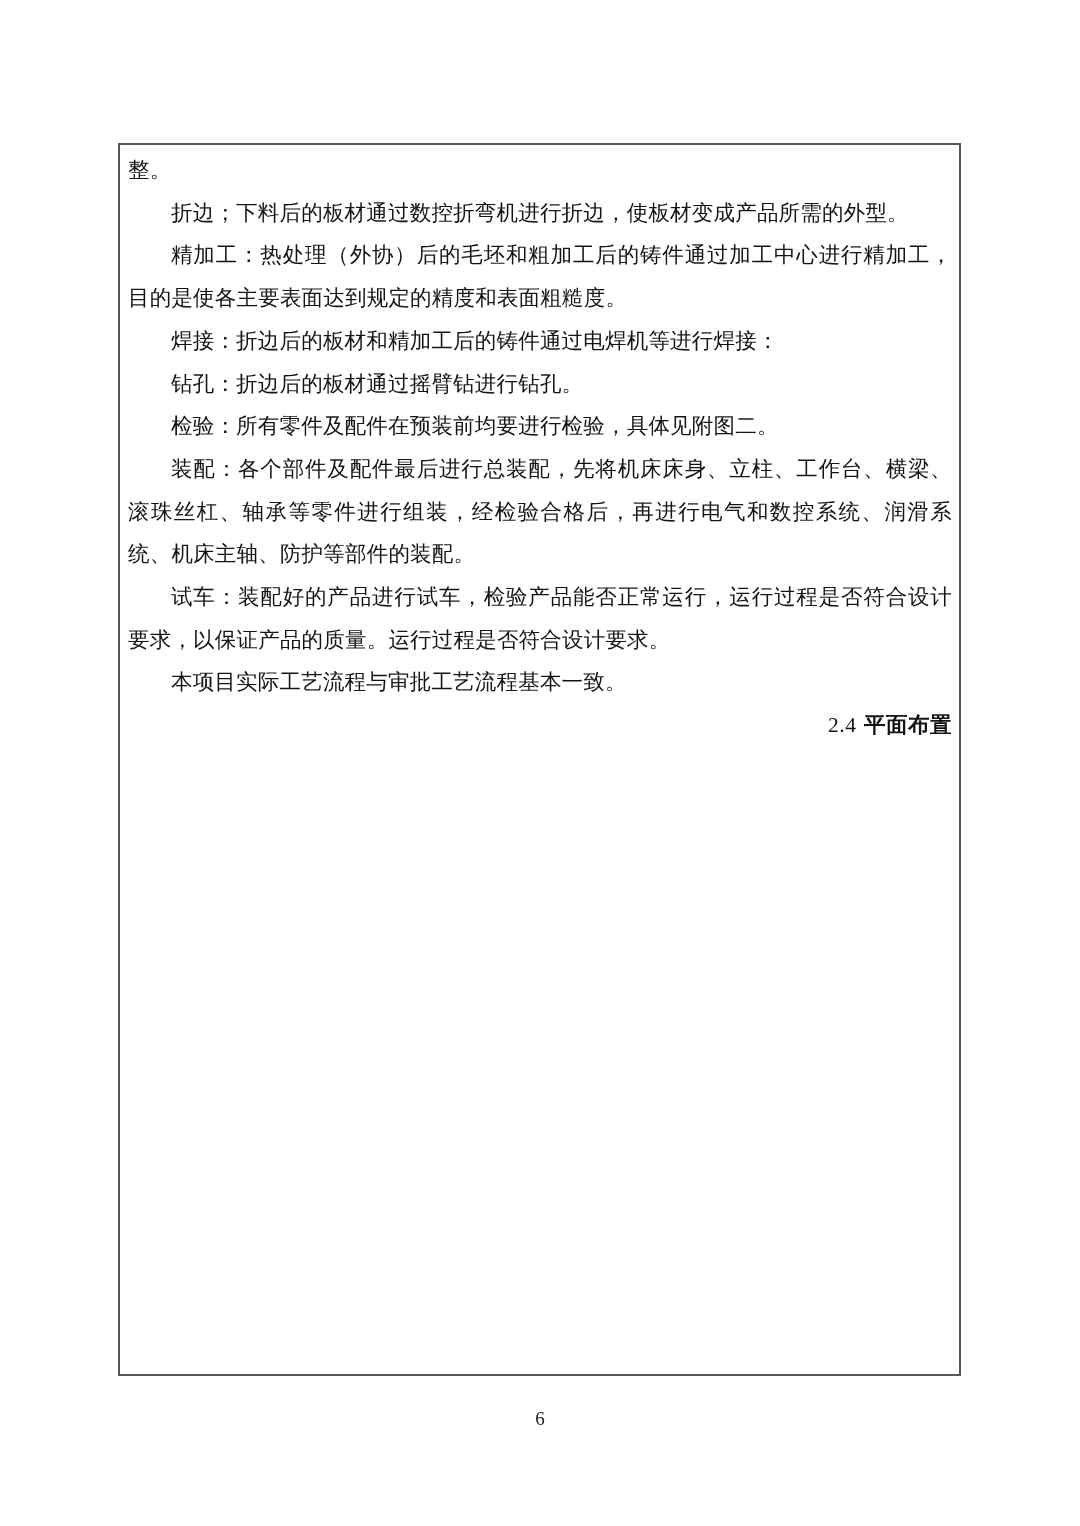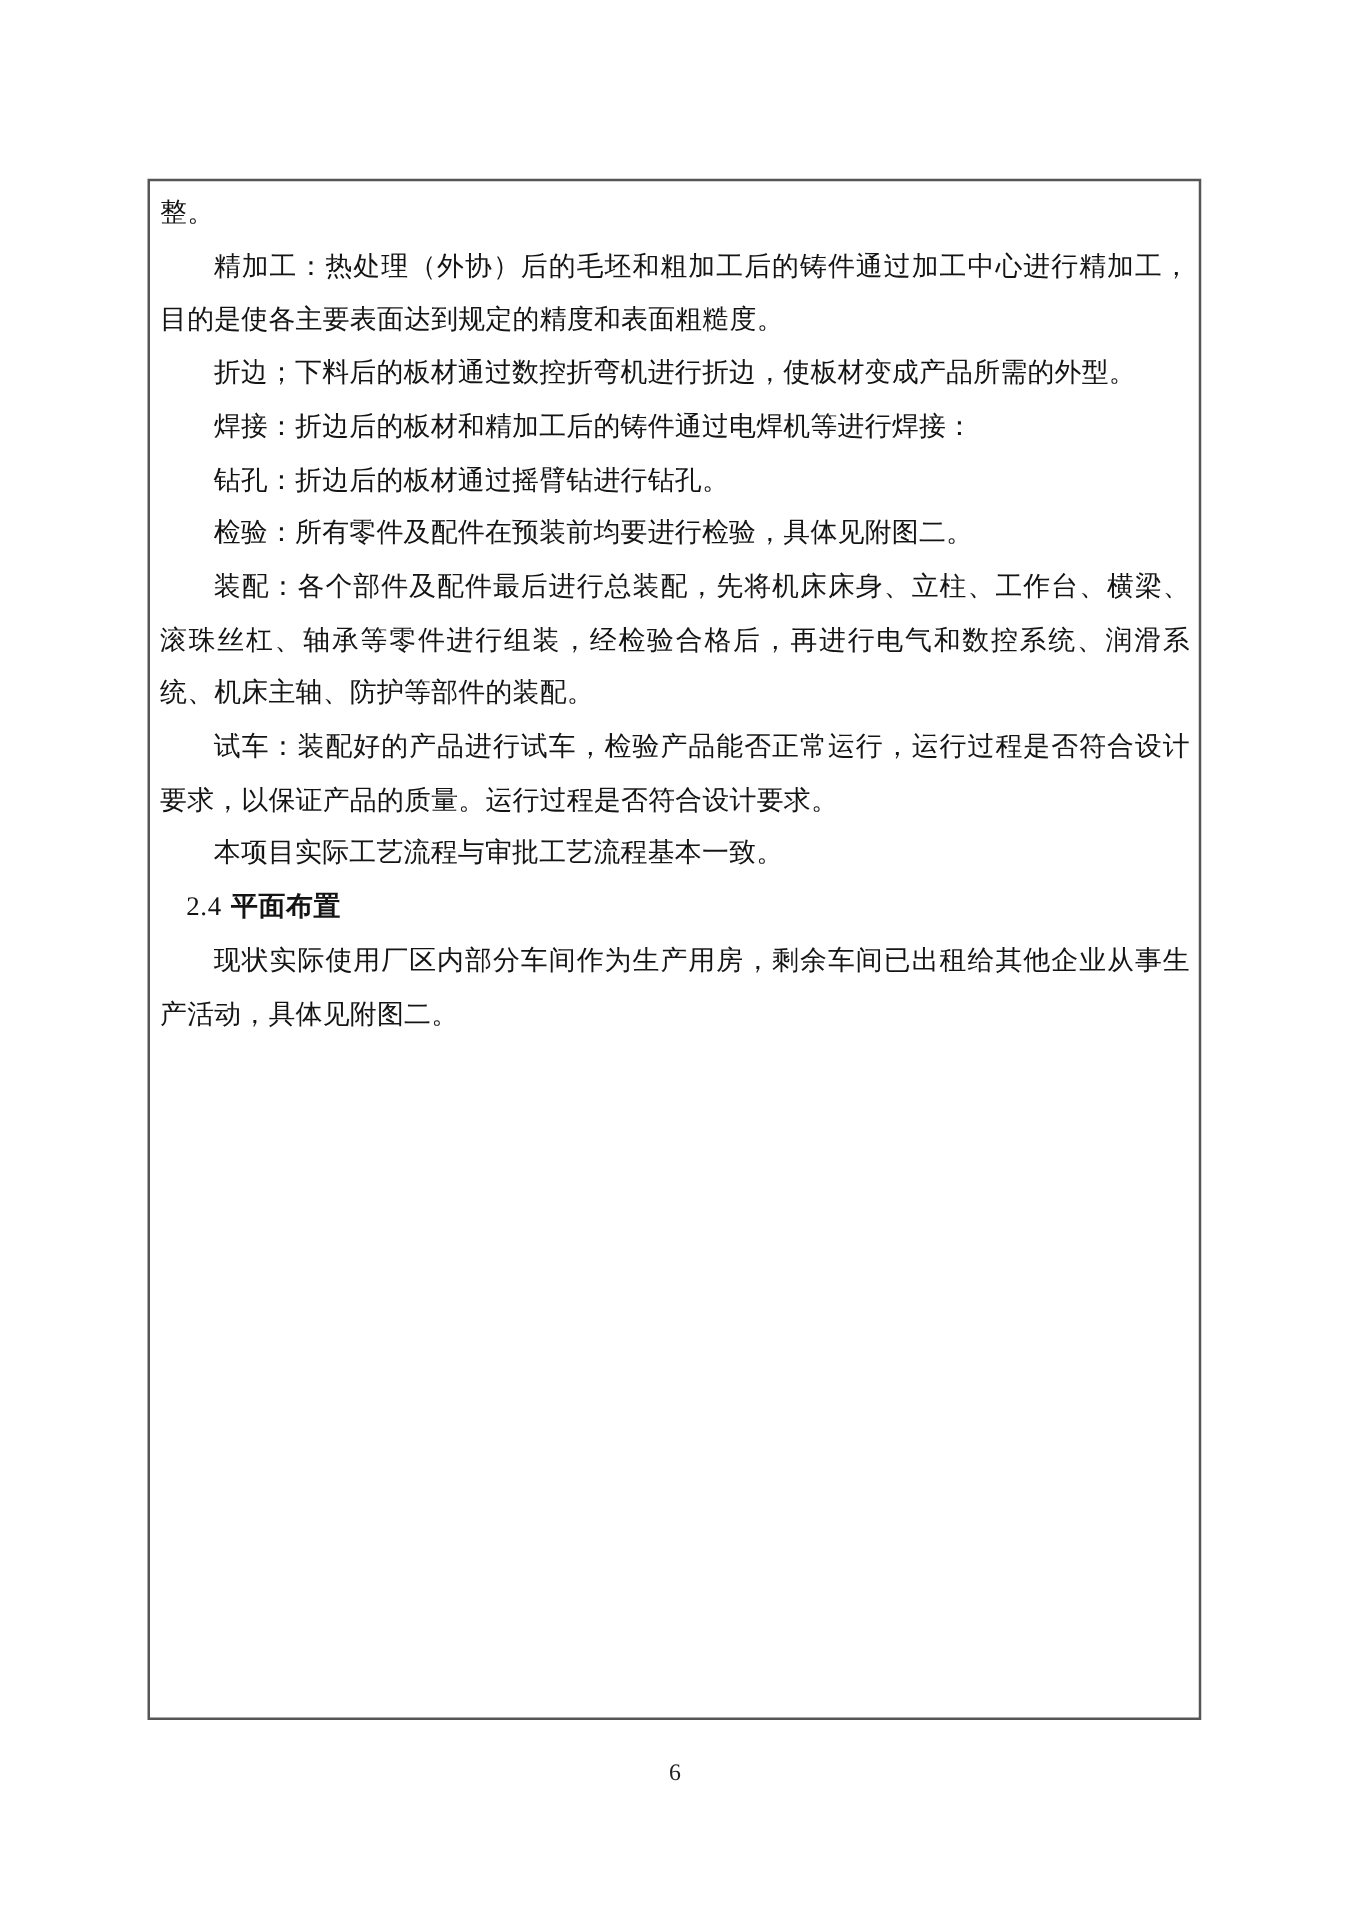--- a/index.html
+++ b/index.html
@@ -32,22 +32,21 @@
     line-height: 42.7px;
     text-align: justify;
     text-justify: inter-character;
     letter-spacing: 0.2px;
   }
   .para.indent { text-indent: 2em; }
   .section-heading {
     font-size: 21.5px;
     line-height: 42.7px;
     font-weight: normal;
-    text-align: left;
-    margin-left: 21px;
+    text-align: right;
   }
   .section-heading .heading-number {
     font-weight: normal;
     letter-spacing: 0.5px;
   }
   .section-heading .heading-title {
     font-weight: bold;
     margin-left: 0.35em;
     font-family: "Liberation Sans", "DejaVu Sans", sans-serif;
     letter-spacing: 0.5px;
@@ -61,25 +60,24 @@
     font-size: 19px;
     color: #222222;
   }
 </style>
 </head>
 <body>
 
 <div class="page">
   <div class="content-box">
     <p class="para">整。</p>
+    <p class="para indent">折边；下料后的板材通过数控折弯机进行折边，使板材变成产品所需的外型。</p>
     <p class="para indent">精加工：热处理（外协）后的毛坯和粗加工后的铸件通过加工中心进行精加工，目的是使各主要表面达到规定的精度和表面粗糙度。</p>
-    <p class="para indent">折边；下料后的板材通过数控折弯机进行折边，使板材变成产品所需的外型。</p>
     <p class="para indent">焊接：折边后的板材和精加工后的铸件通过电焊机等进行焊接：</p>
     <p class="para indent">钻孔：折边后的板材通过摇臂钻进行钻孔。</p>
     <p class="para indent">检验：所有零件及配件在预装前均要进行检验，具体见附图二。</p>
     <p class="para indent">装配：各个部件及配件最后进行总装配，先将机床床身、立柱、工作台、横梁、滚珠丝杠、轴承等零件进行组装，经检验合格后，再进行电气和数控系统、润滑系统、机床主轴、防护等部件的装配。</p>
     <p class="para indent">试车：装配好的产品进行试车，检验产品能否正常运行，运行过程是否符合设计要求，以保证产品的质量。运行过程是否符合设计要求。</p>
     <p class="para indent">本项目实际工艺流程与审批工艺流程基本一致。</p>
     <h2 class="section-heading"><span class="heading-number">2.4</span><span class="heading-title">平面布置</span></h2>
-    <p class="para indent">现状实际使用厂区内部分车间作为生产用房，剩余车间已出租给其他企业从事生产活动，具体见附图二。</p>
   </div>
   <div class="page-number">6</div>
 </div>
 
 </body></html>

